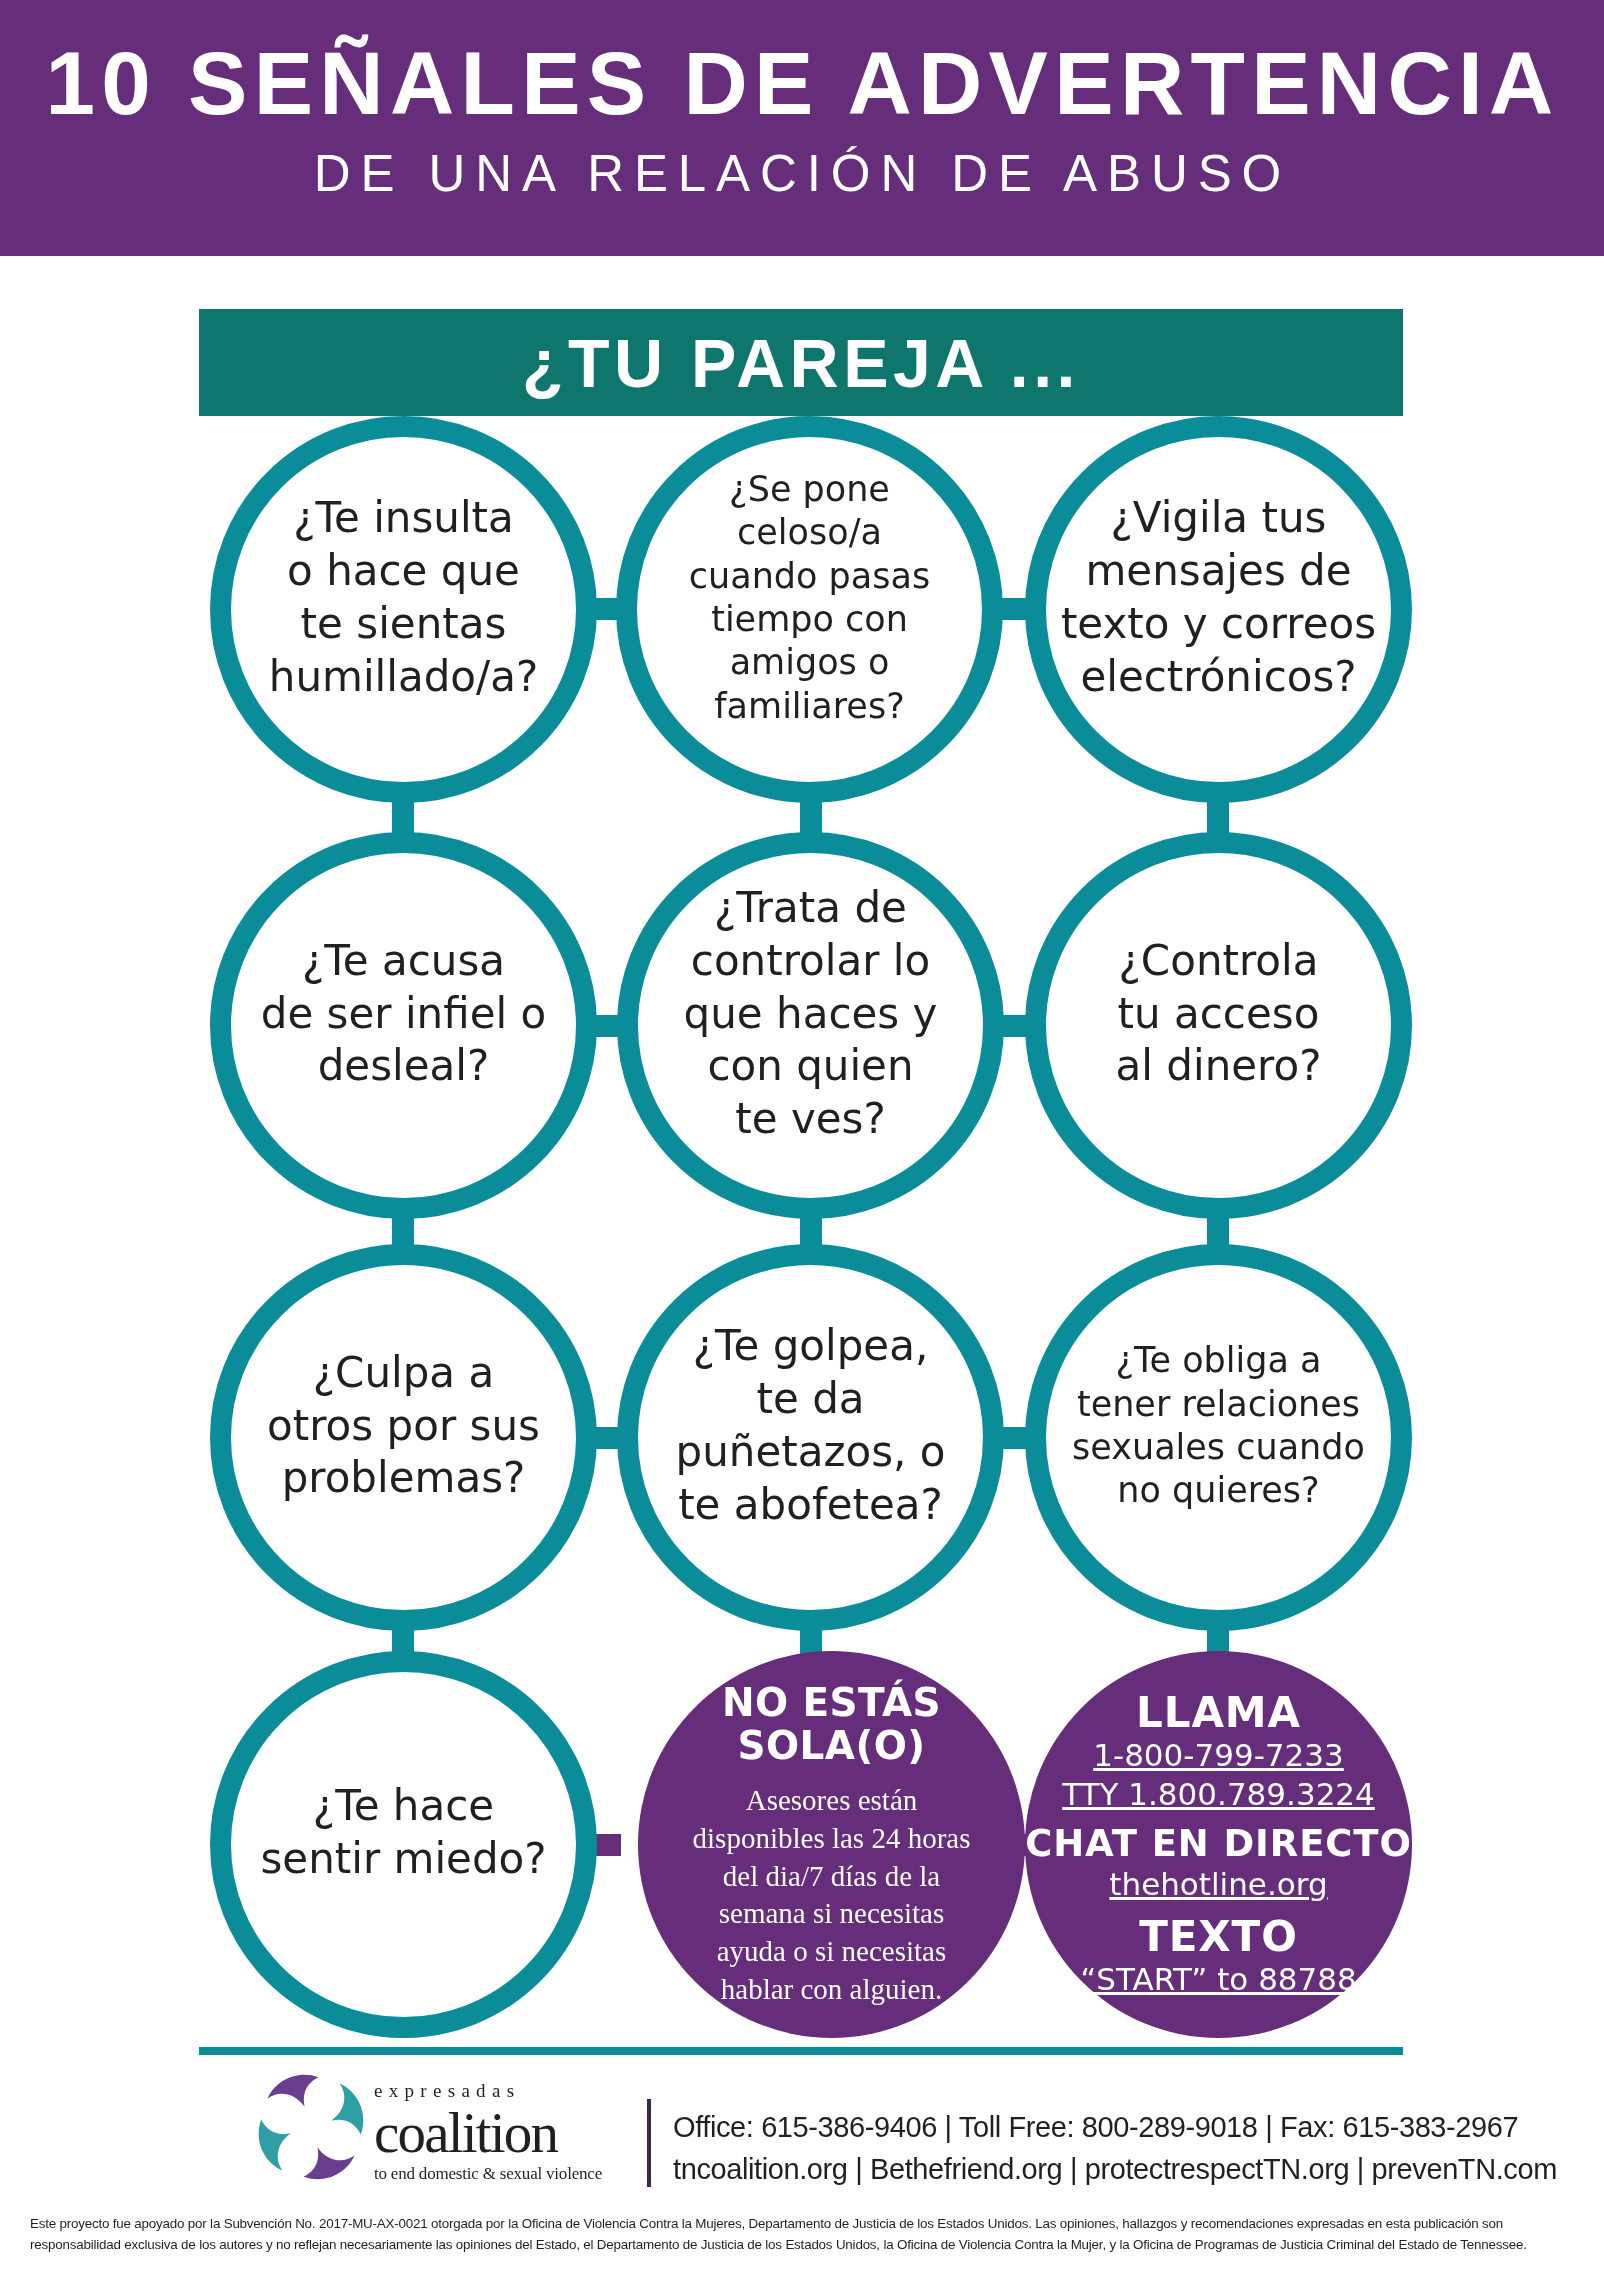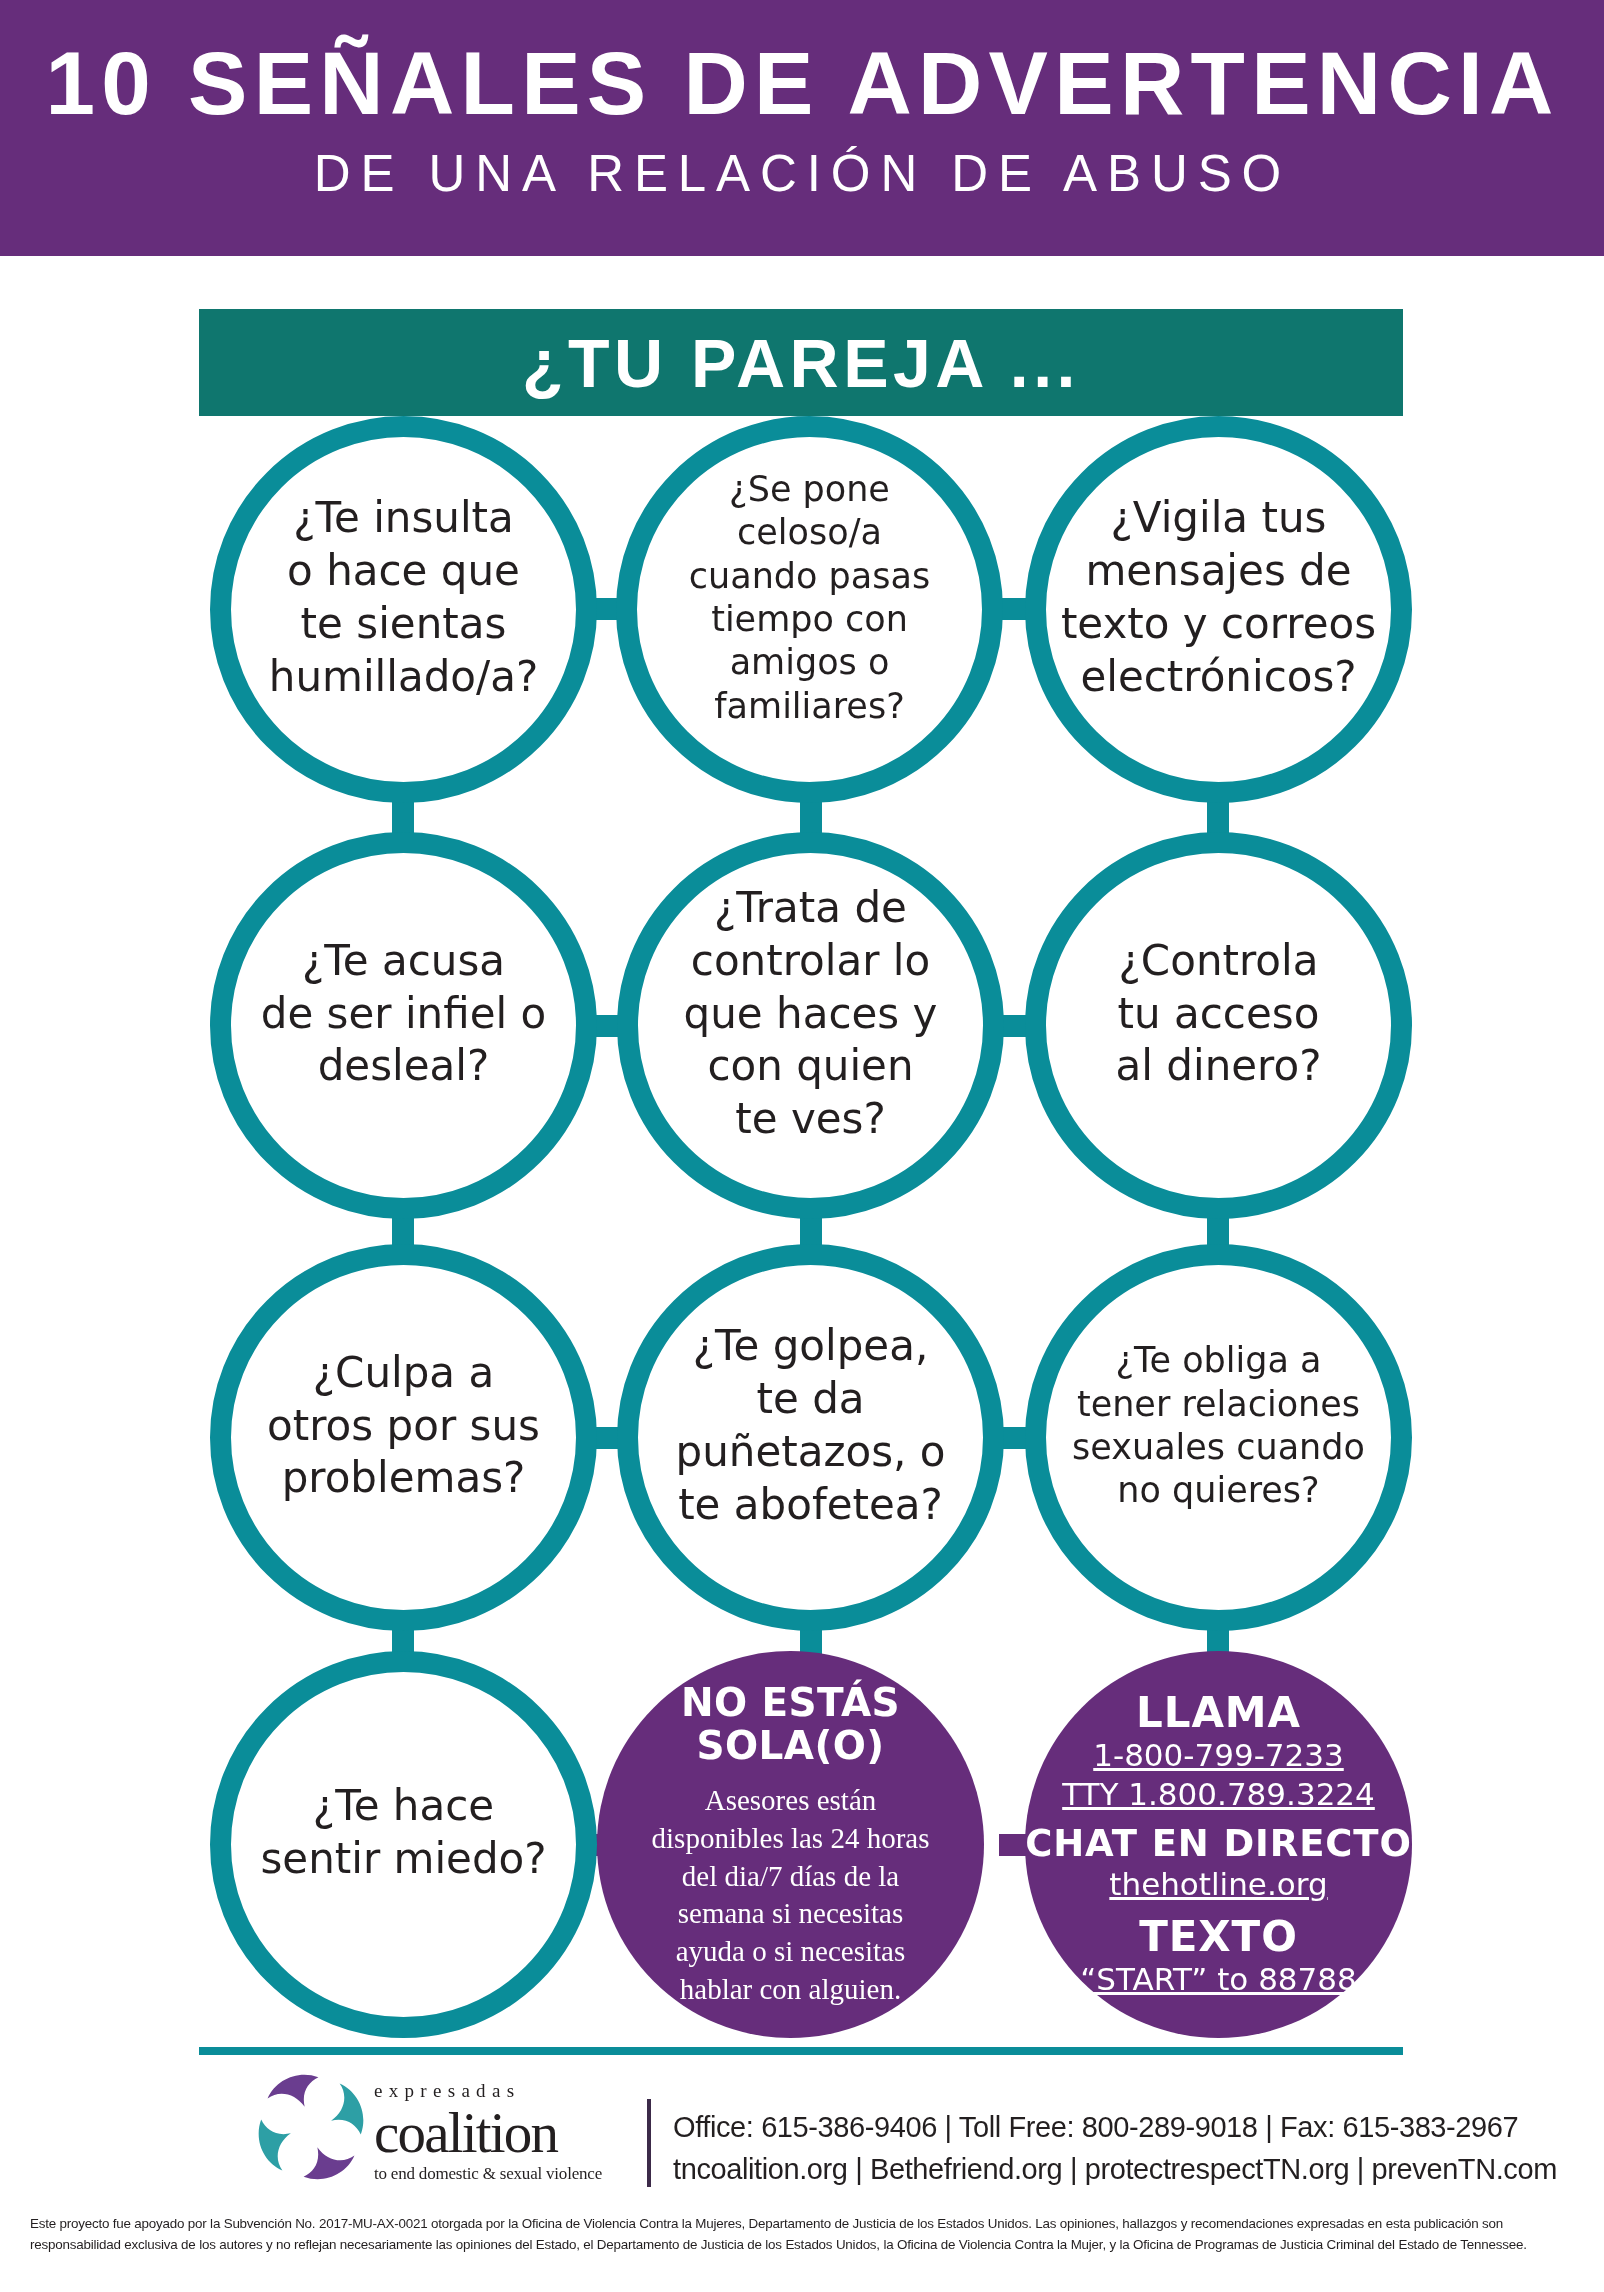--- a/index.html
+++ b/index.html
@@ -194,21 +194,21 @@
 tener relaciones
 sexuales cuando
 no quieres?</div>
   </div>
 
   <div class="circle q" style="left:210px; top:1651px;">
     <div class="q-text">¿Te hace
 sentir miedo?</div>
   </div>
 
-  <div class="circle purple-fill" style="left:597px; top:1651px;">
+  <div class="circle purple-fill" style="left:638px; top:1651px;">
     <div class="help-heading">NO ESTÁS
 SOLA(O)</div>
     <div class="help-body">Asesores están
 disponibles las 24 horas
 del dia/7 días de la
 semana si necesitas
 ayuda o si necesitas
 hablar con alguien.</div>
   </div>
 

